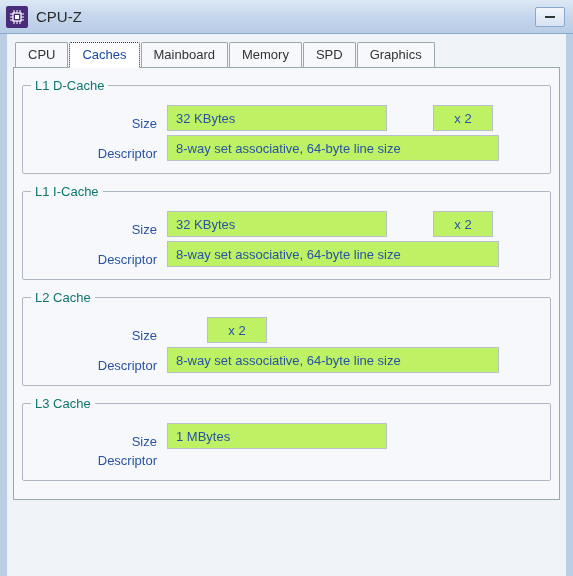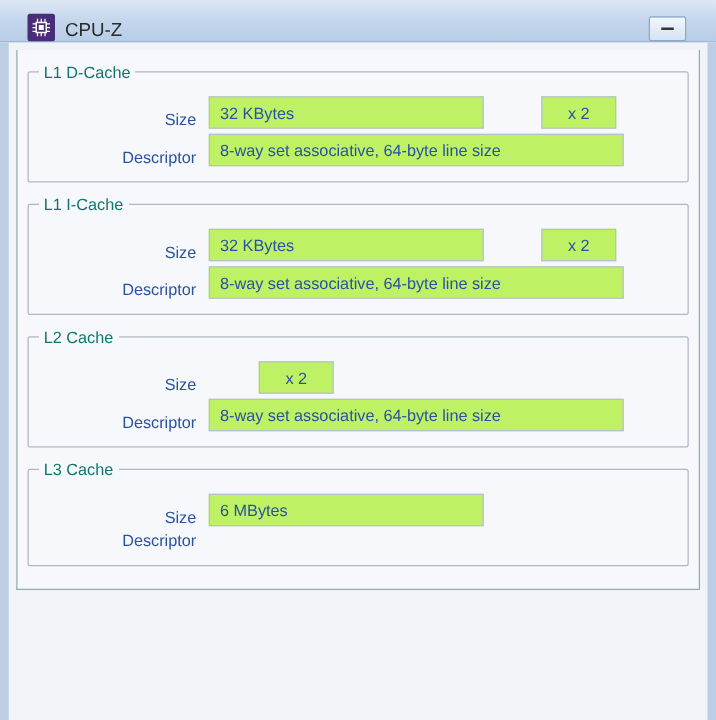--- a/index.html
+++ b/index.html
@@ -12,22 +12,22 @@
       overflow: hidden;
     }
     .window {
       width: 573px;
     }
     .titlebar {
       height: 34px;
       background: linear-gradient(to bottom, #dde8f5 0%, #c5d6ec 50%, #b8cde6 100%);
       border-bottom: 1px solid #8aa8cc;
       display: flex;
-      align-items: flex-end;
-      padding: 0 22px;
+      align-items: center;
+      padding: 0 6px;
       gap: 8px;
     }
     .app-icon {
       width: 22px;
       height: 22px;
       background: #4a2d7a;
       display: flex;
       align-items: center;
       justify-content: center;
       border-radius: 2px;
@@ -156,20 +156,28 @@
         <line x1="12" y1="11" x2="15" y2="11" stroke="#fff" stroke-width="1"></line>
       </svg>
     </div>
     <div class="title-text">CPU-Z</div>
     <div class="win-btn">
       <div class="line"></div>
     </div>
   </div>
 
   <div class="client">
+    <div class="tabstrip">
+      <div class="tab">CPU</div>
+      <div class="tab active">Caches</div>
+      <div class="tab">Mainboard</div>
+      <div class="tab">Memory</div>
+      <div class="tab">SPD</div>
+      <div class="tab">Graphics</div>
+    </div>
 
     <div class="tab-panel">
 
       <fieldset class="group">
         <legend>L1 D-Cache</legend>
         <div class="row">
           <div class="label">Size</div>
           <div class="field size-field">32 KBytes</div>
           <div class="field mult-field">x 2</div>
         </div>
@@ -201,21 +209,21 @@
         <div class="row">
           <div class="label">Descriptor</div>
           <div class="field desc-field">8-way set associative, 64-byte line size</div>
         </div>
       </fieldset>
 
       <fieldset class="group">
         <legend>L3 Cache</legend>
         <div class="row">
           <div class="label">Size</div>
-          <div class="field size-field">6 MBytes</div>
+          <div class="field size-field">1 MBytes</div>
         </div>
         <div class="row">
           <div class="label">Descriptor</div>
         </div>
       </fieldset>
 
     </div>
   </div>
 </div>
 

